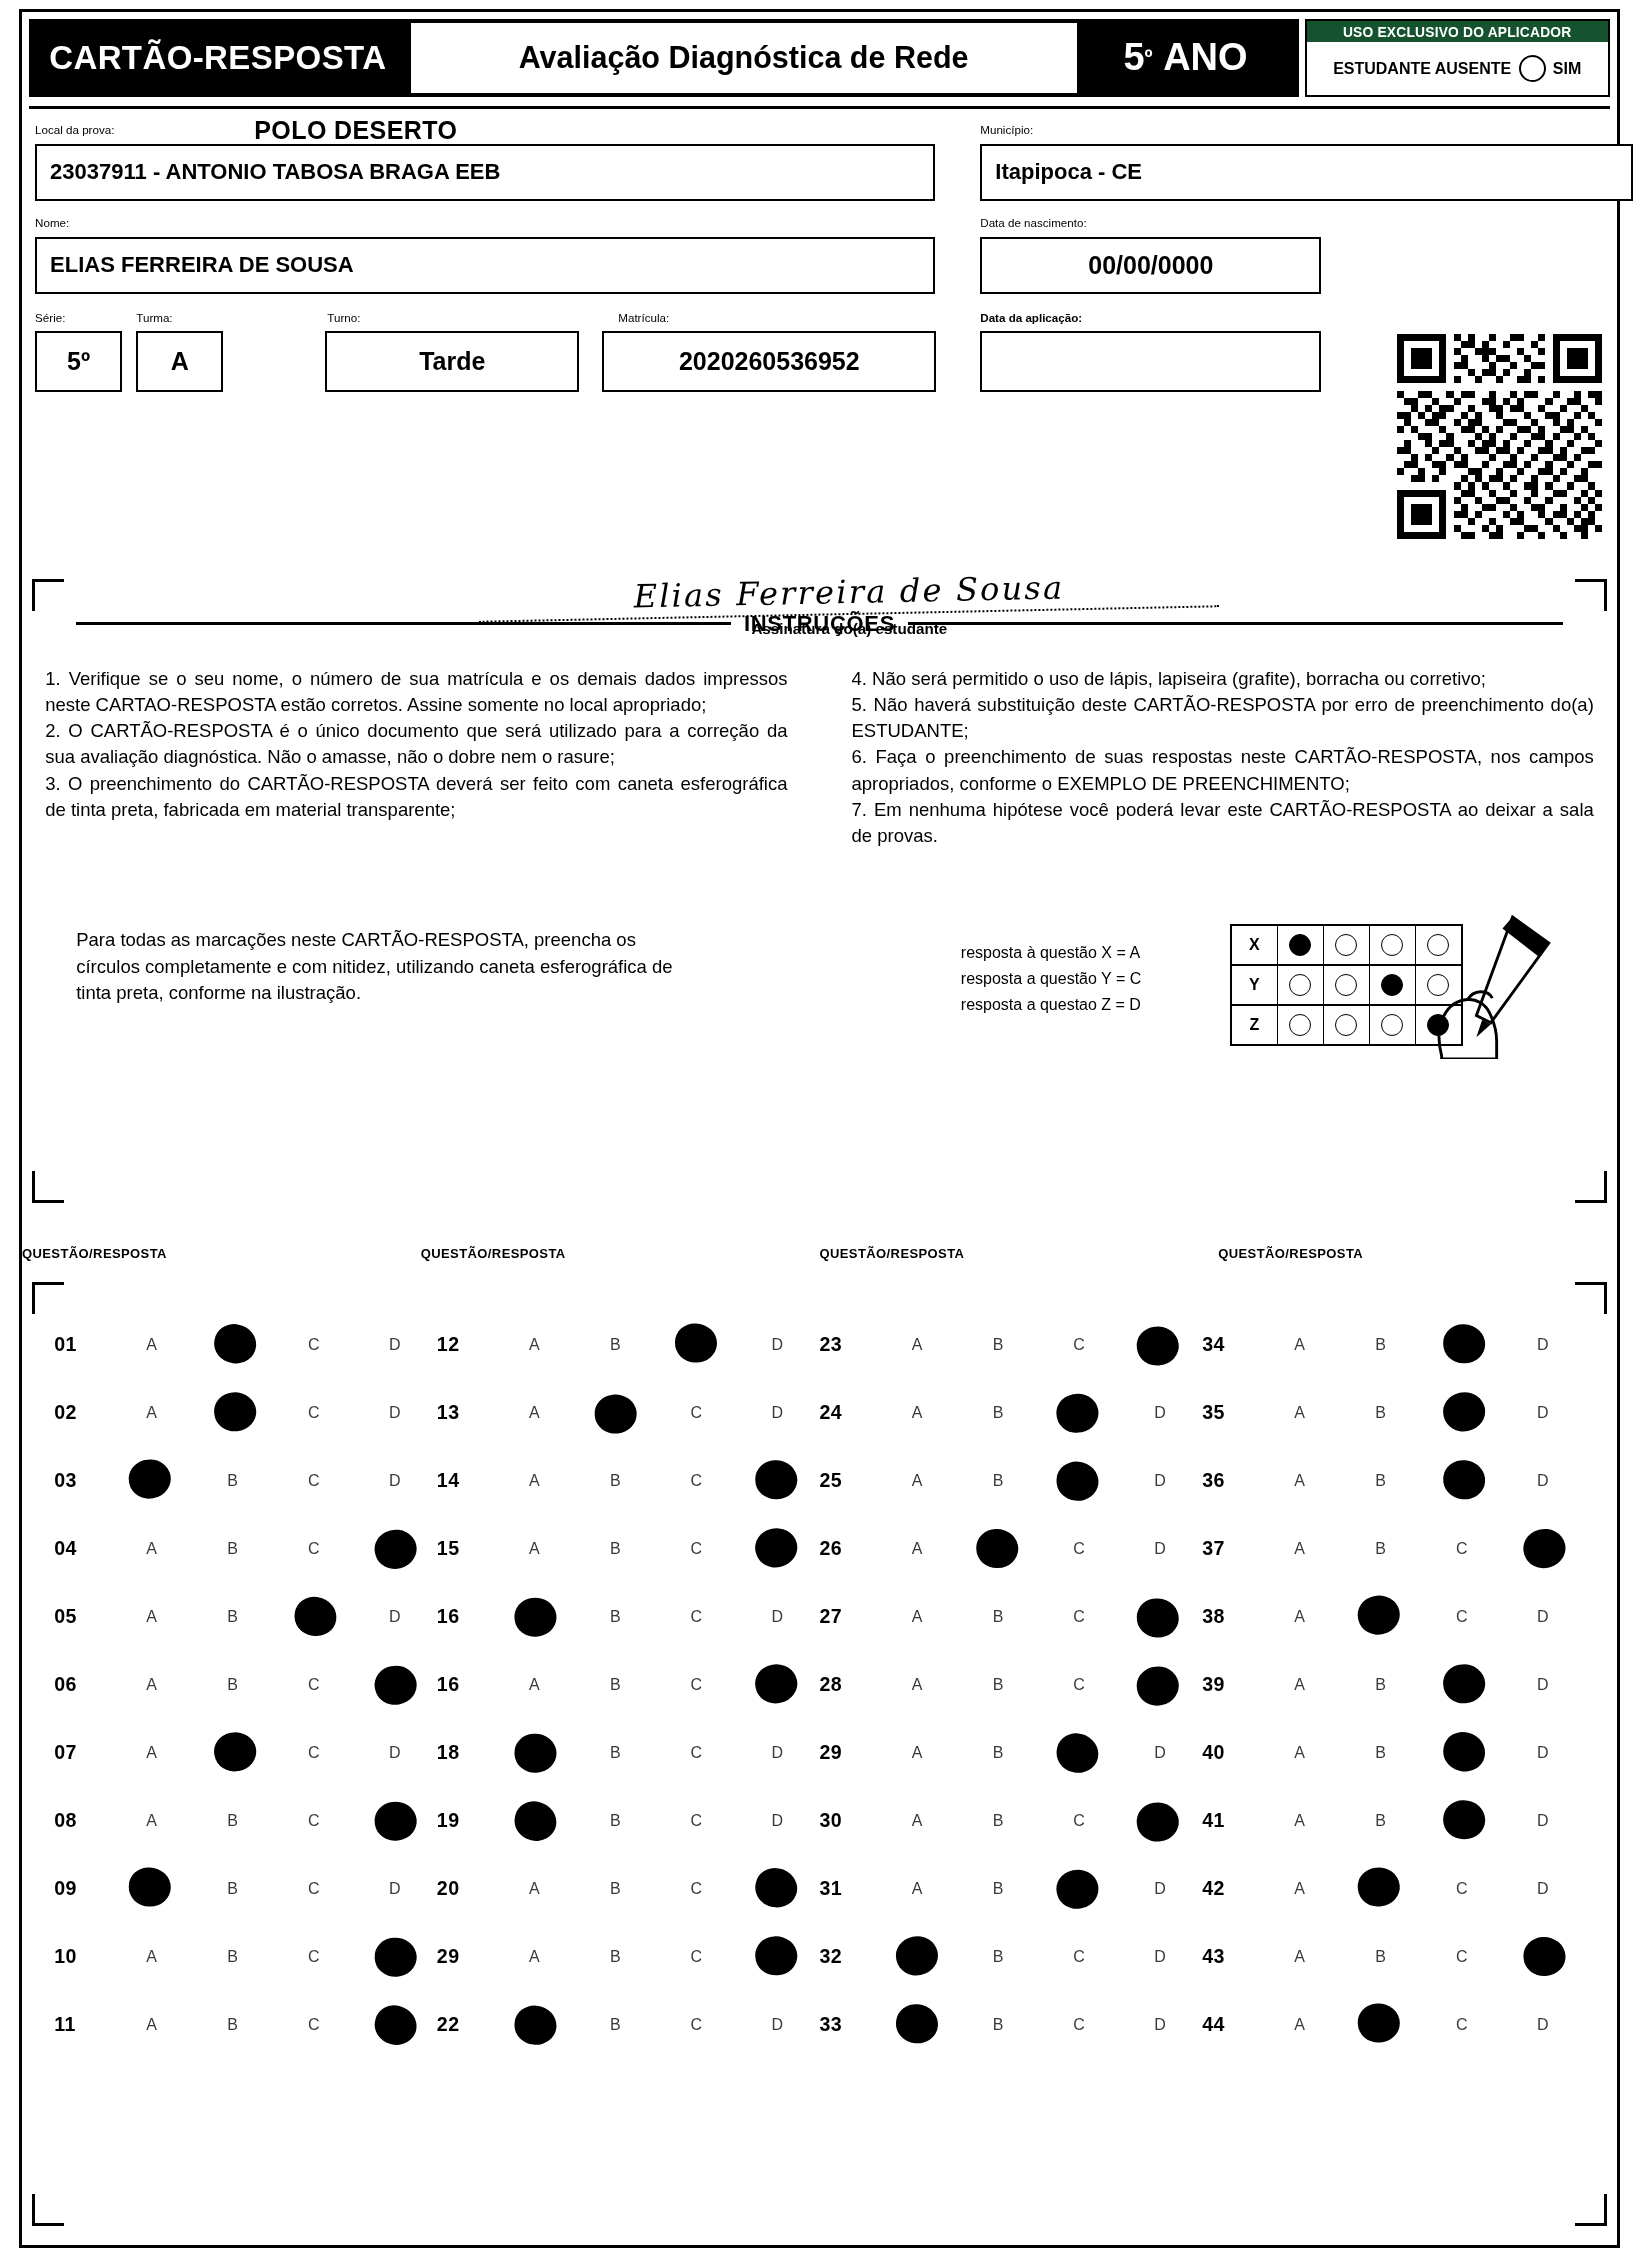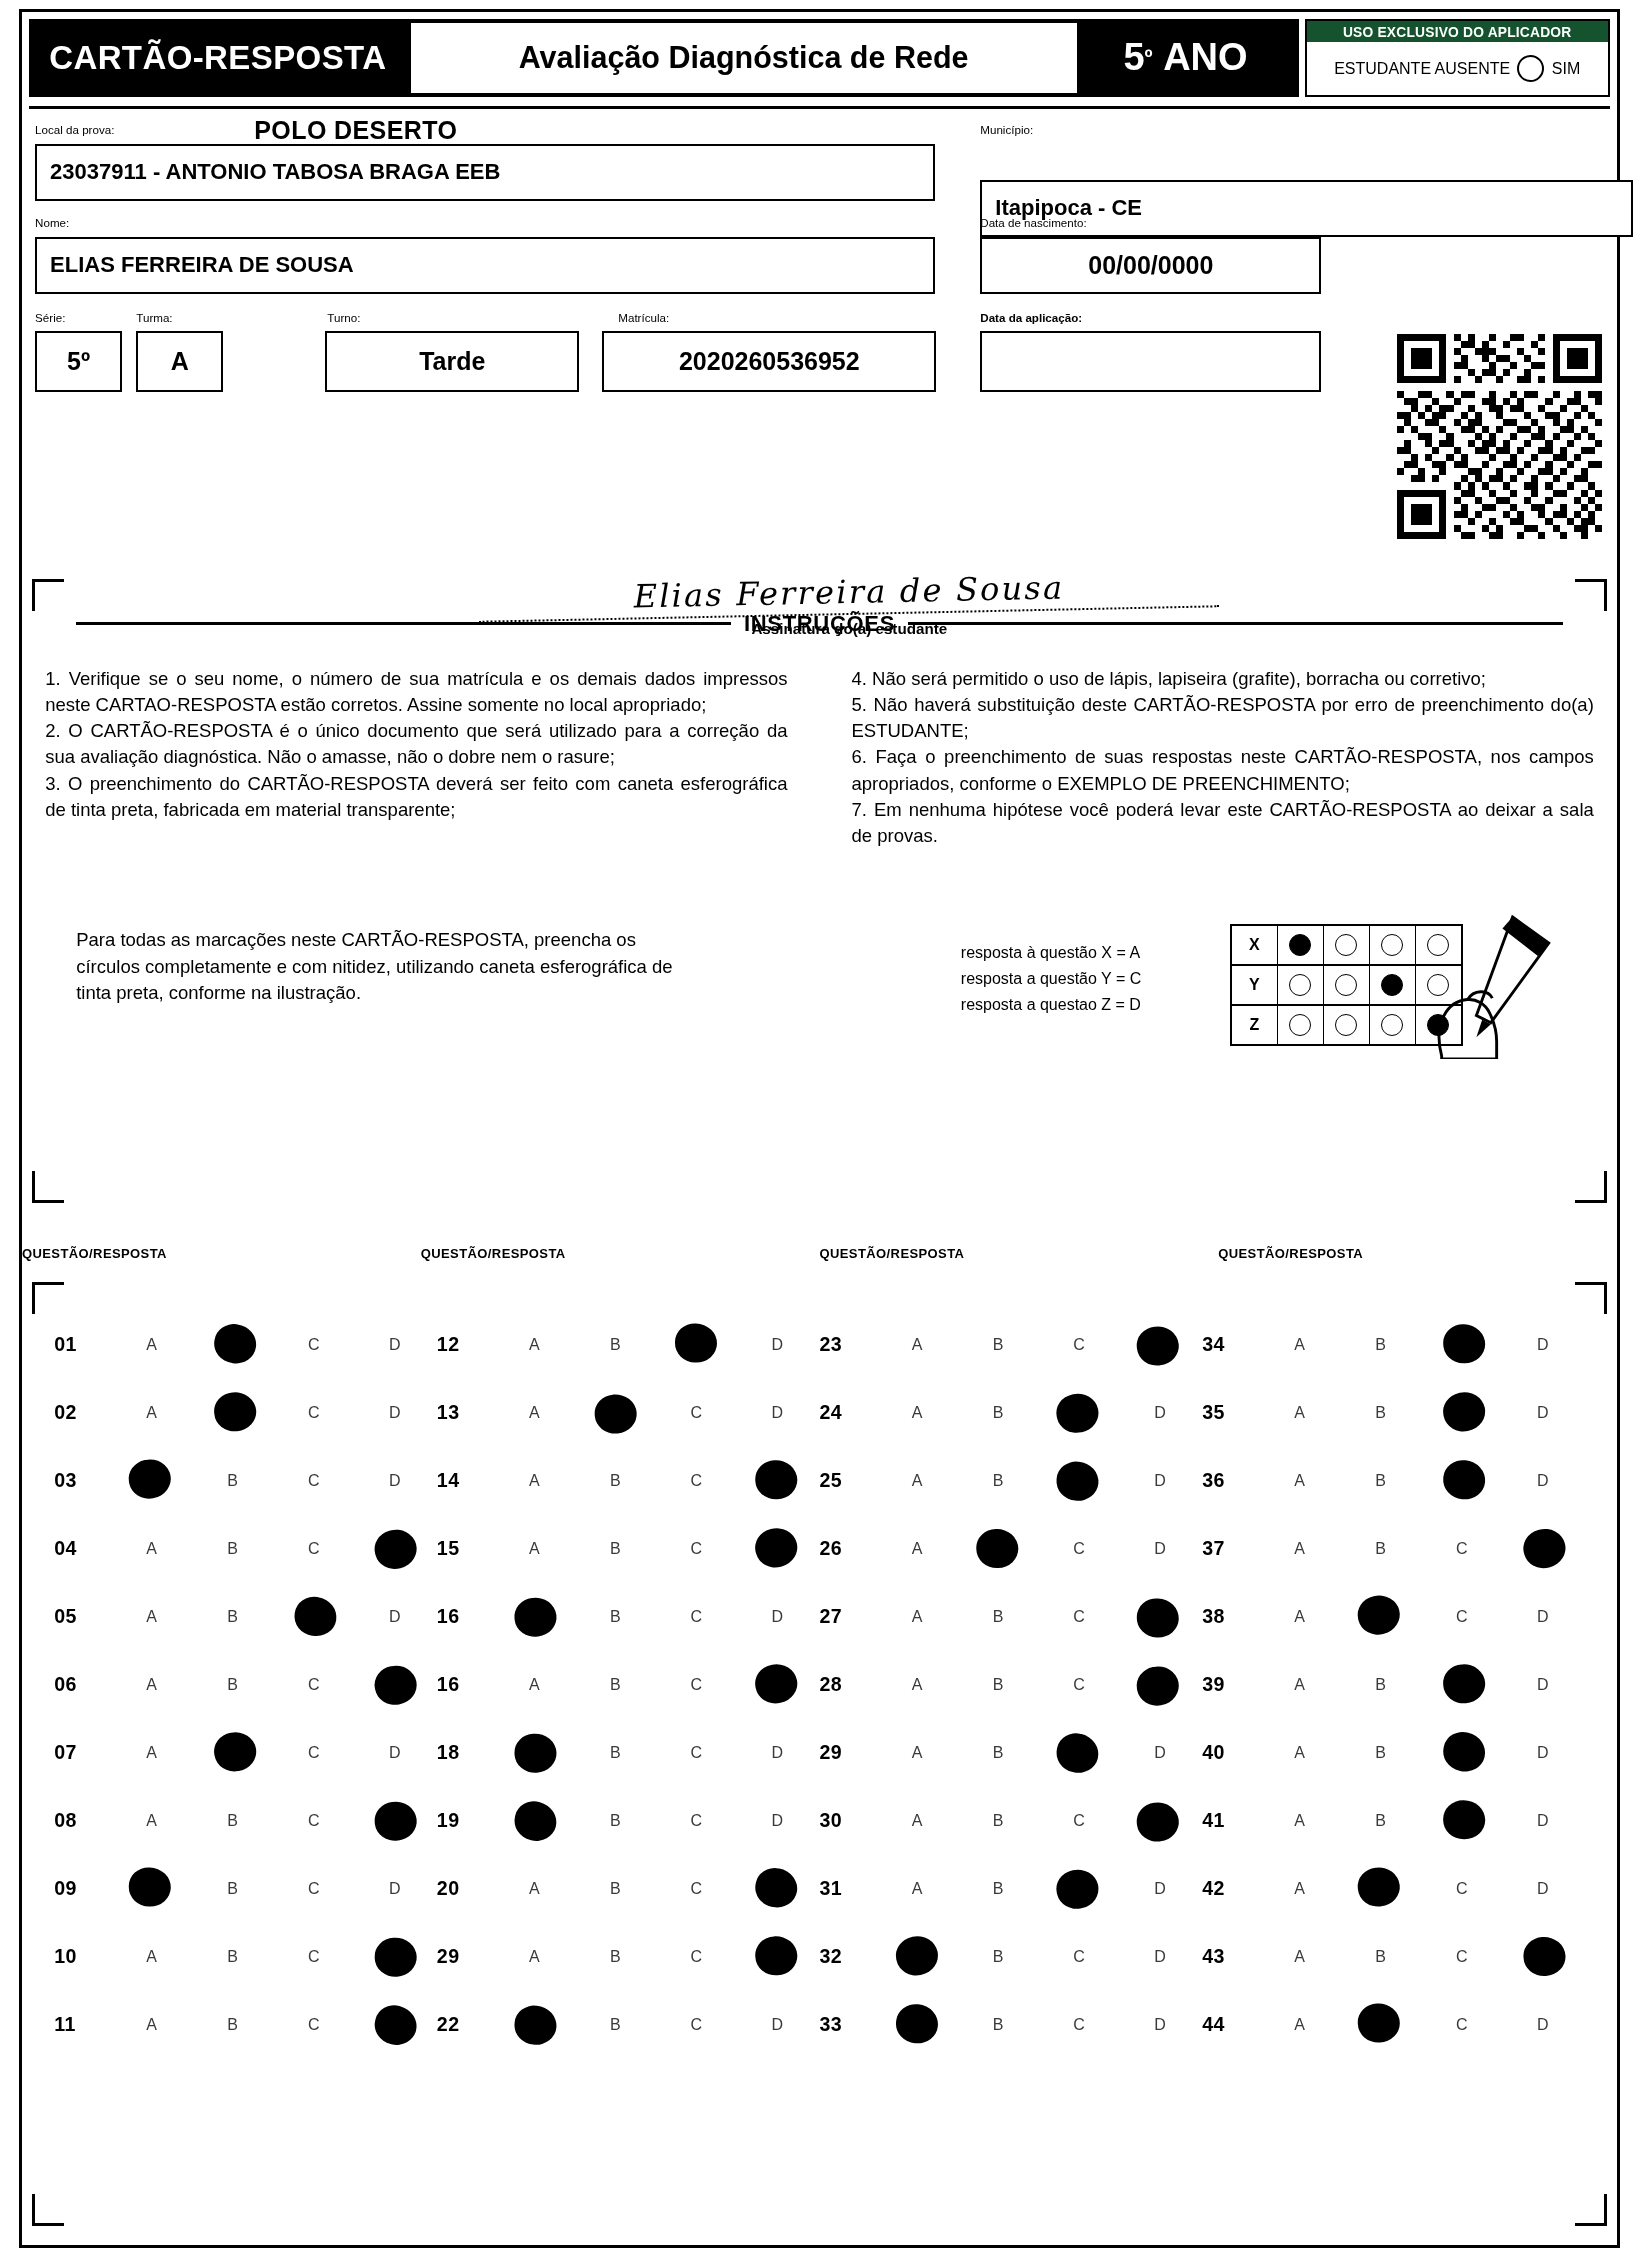--- a/index.html
+++ b/index.html
@@ -100,21 +100,21 @@
     padding: 3.6px 0 2.9px 0;
     letter-spacing: 0.2px;
   }
   .apl-bottom {
     flex: 1;
     display: flex;
     align-items: center;
     justify-content: center;
     gap: 7.3px;
     font-size: 16px;
-    font-weight: normal;
+    font-weight: bold;
     border-radius: 13px;
   }
   .apl-circle {
     width: 23px; height: 23px;
     border: 2.2px solid #000;
     border-radius: 50%;
   }
 
   .rule {
     height: 2.9px;
@@ -349,21 +349,21 @@
 
   <div class="rule"></div>
 
   <div class="ident">
 
     <div class="abs" style="left:5.8px; top:14.5px;">Local da prova:</div>
     <div class="abs polo-title" style="left:225px; top:7.3px;">POLO DESERTO</div>
     <div class="abs fieldbox" style="left:5.8px; top:35px; width:900px; height:57px;">23037911 - ANTONIO TABOSA BRAGA EEB</div>
 
     <div class="abs" style="left:951px; top:14.5px;">Município:</div>
-    <div class="abs fieldbox" style="left:951px; top:35px; width:653px; height:57px;margin-top:36px;">Itapipoca - CE</div>
+    <div class="abs fieldbox" style="left:951px; top:35px; width:653px; height:57px;">Itapipoca - CE</div>
 
     <div class="abs" style="left:5.8px; top:107px;">Nome:</div>
     <div class="abs fieldbox" style="left:5.8px; top:128px; width:900px; height:57px;">ELIAS FERREIRA DE SOUSA</div>
 
     <div class="abs" style="left:951px; top:107px;">Data de nascimento:</div>
     <div class="abs fieldbox" style="left:951px; top:128px; width:341px; height:57px; justify-content:center; padding-left:0; font-size:25px;">00/00/0000</div>
 
     <div class="abs" style="left:5.8px; top:202px;">Série:</div>
     <div class="abs fieldbox" style="left:5.8px; top:222px; width:87px; height:61px; justify-content:center; padding-left:0; font-size:25px;">5º</div>
 

